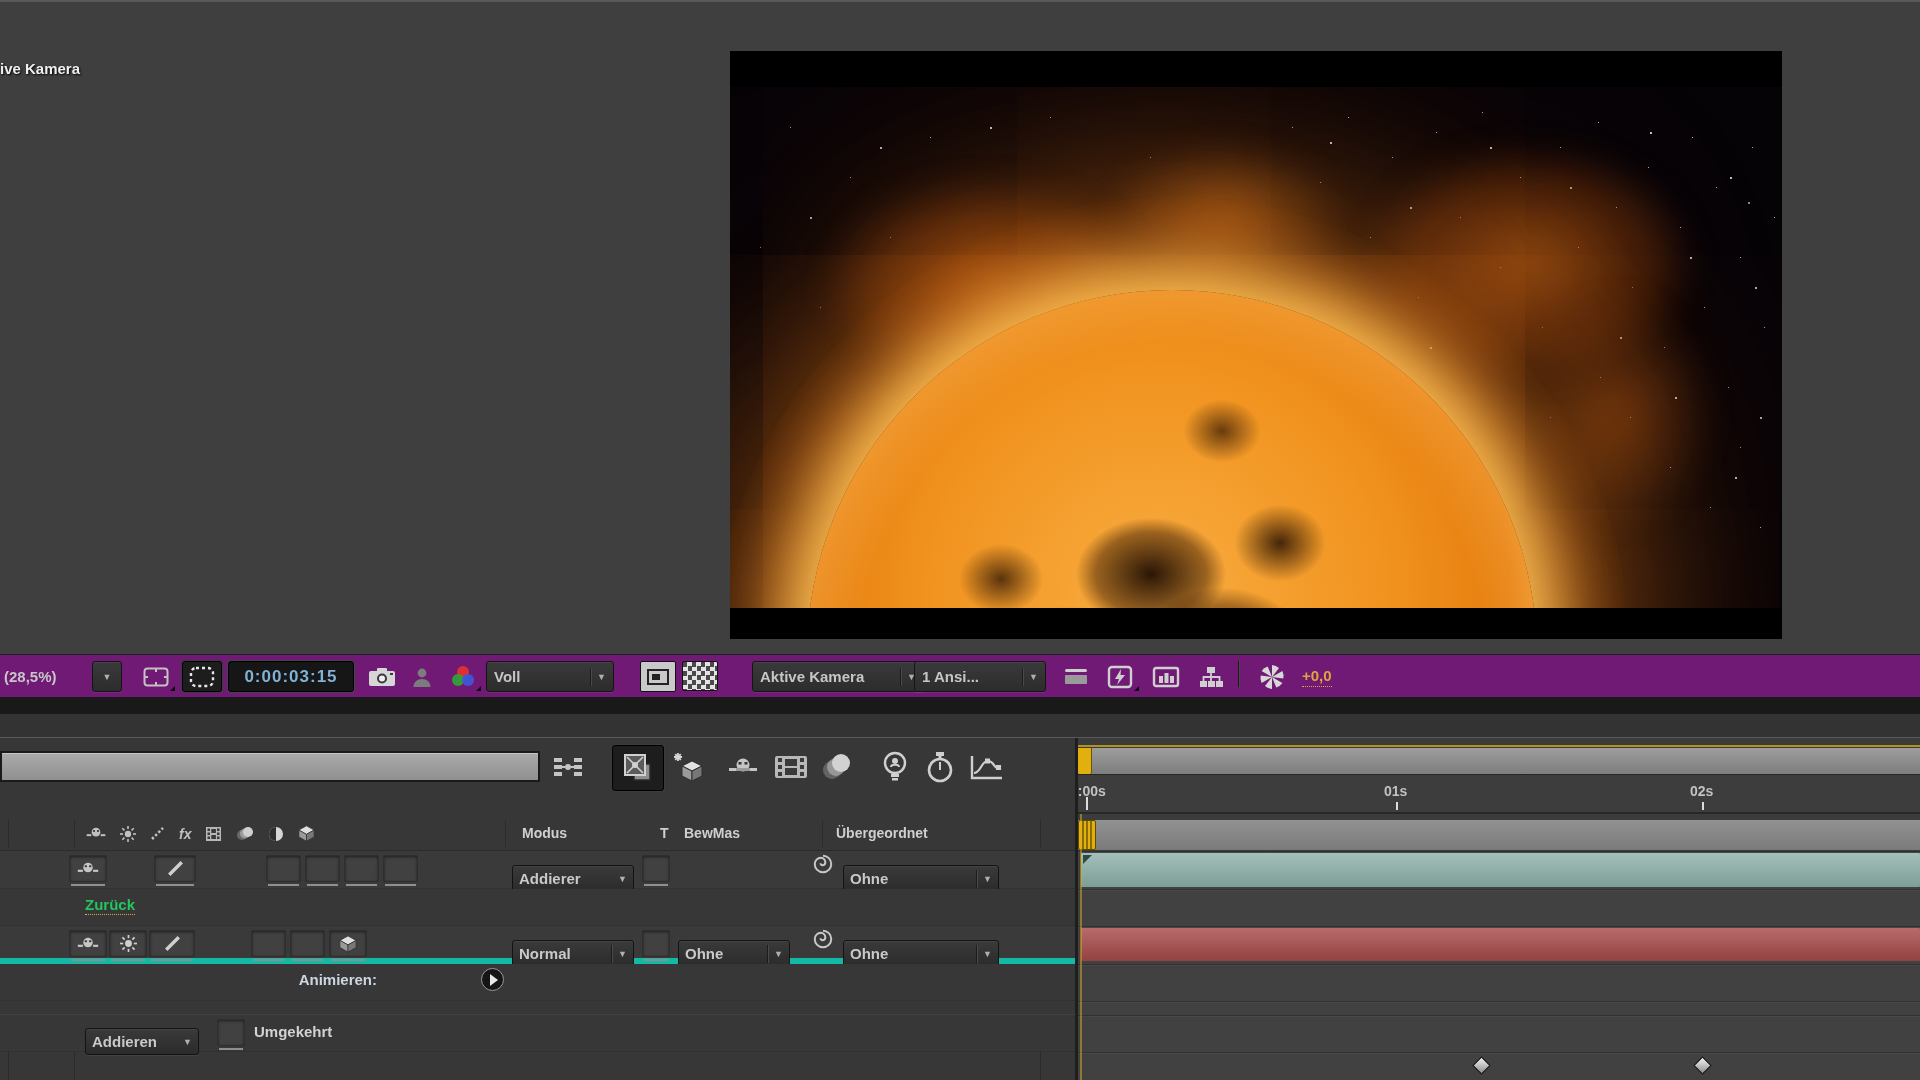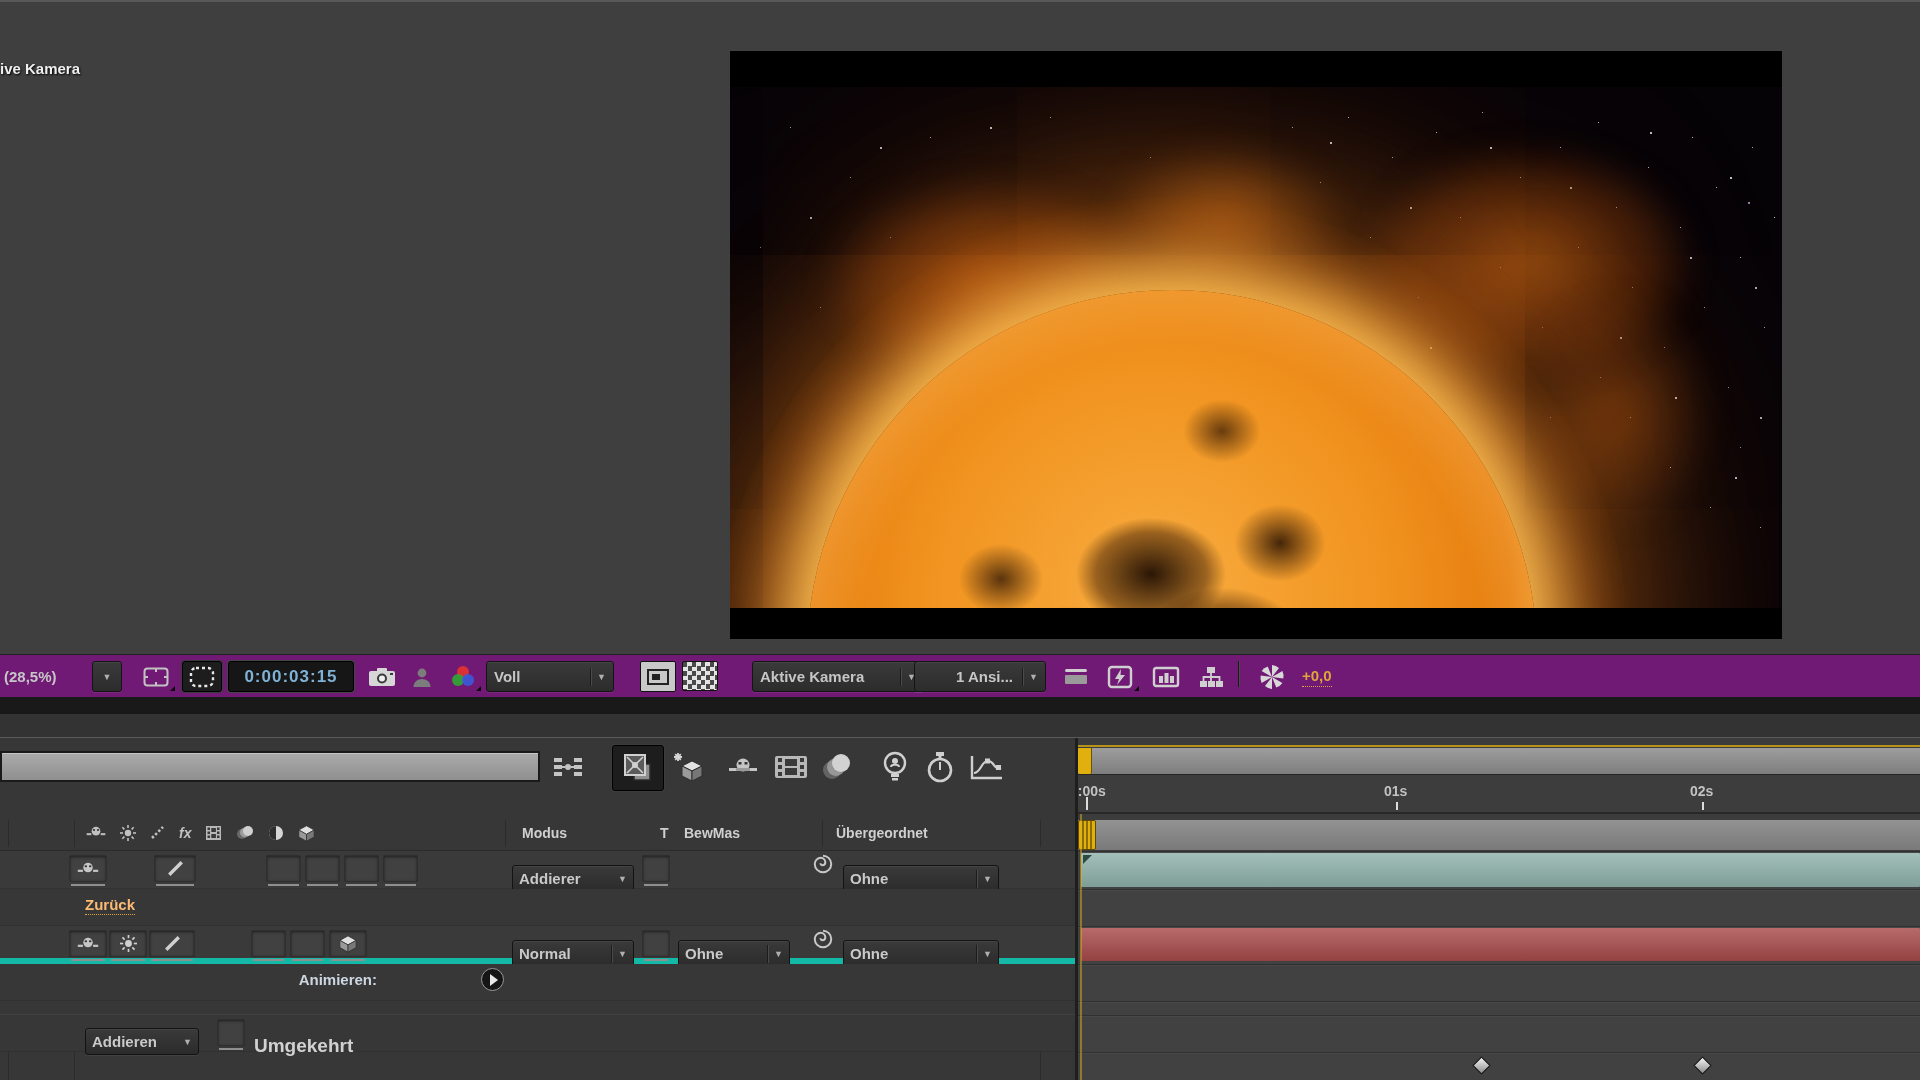--- a/index.html
+++ b/index.html
@@ -86,31 +86,31 @@
   #tl-right{position:absolute;left:1078px;top:0;width:842px;height:343px;background:#3c3c3c;overflow:hidden;}
 
   #search-bar{left:0;top:13px;width:540px;height:31px;background:linear-gradient(#ababab,#8f8f8f);
               border:2px solid #1a1a1a;box-shadow:inset 0 1px 0 #c4c4c4;box-sizing:border-box;}
   .ttbtn{position:absolute;top:9px;height:40px;display:flex;align-items:center;justify-content:center;}
 
   
   #col-header{left:0;top:78px;width:1075px;height:35px;border-bottom:1px solid #2b2b2b;background:#373737;box-sizing:border-box;}
   .vline{position:absolute;width:1px;background:#2b2b2b;}
   .hlabel{position:absolute;top:9px;font-size:14px;color:#cfcfcf;}
-  .swh{position:absolute;top:9px;display:flex;gap:14px;align-items:flex-start;}
+  .swh{position:absolute;top:9px;display:flex;gap:14px;align-items:center;}
   .row{position:absolute;left:0;width:1075px;box-sizing:border-box;}
   .cell{position:absolute;height:25px;background:#414141;box-shadow:inset 0 1px 3px rgba(0,0,0,.55),0 0 0 1px #2e2e2e;
         border-radius:1px;display:flex;align-items:center;justify-content:center;}
   .cell::after{content:"";position:absolute;left:1px;right:1px;bottom:-5px;height:2px;background:#8f8f8f;}
   .rowdd{position:absolute;height:27px;background:linear-gradient(#3a3a3a,#2b2b2b);border:1px solid #131313;
          border-radius:3px;box-shadow:0 1px 0 rgba(255,255,255,.06),inset 0 1px 0 rgba(255,255,255,.05);
          display:flex;align-items:center;gap:6px;padding:0 6px;font-size:15px;color:#c9c9c9;
          box-sizing:border-box;overflow:hidden;white-space:nowrap;margin-top:9px;}
   .rowdd .lbl{overflow:hidden;text-overflow:clip;flex:1;}
-  .orange-link{color:#fdba74;border-bottom:1px dotted #dfa43b;padding-bottom:1px;font-size:15px;}
+  .orange-link{color:#22c55e;border-bottom:1px dotted #dfa43b;padding-bottom:1px;font-size:15px;}
   .pick{position:absolute;top:2px;}
 
   
   #yline{left:0;top:7px;width:842px;height:2px;background:rgba(202,162,20,.85);}
   #navigator{left:0;top:10px;width:842px;height:27px;background:linear-gradient(#9d9d9d,#7e7e7e);border-bottom:1px solid #262626;box-sizing:border-box;}
   #nav-marker{position:absolute;left:0;top:0;width:13px;height:26px;background:#e2b00e;border-right:1px solid #6b5200;border-radius:0 0 2px 2px;}
   #ruler{left:0;top:37px;width:842px;height:39px;background:#3d3d3d;border-bottom:2px solid #282828;box-sizing:border-box;}
   .tick-label{position:absolute;top:8px;font-size:14px;color:#c2c2c2;}
   .tickmark{position:absolute;top:27px;width:2px;height:8px;background:#dcdcdc;}
   #workarea{left:0;top:82px;width:842px;height:30px;background:linear-gradient(#929292,#7a7a7a);}
@@ -209,21 +209,21 @@
     </div>
     <div class="vt" style="left:682px;width:36px;height:30px;border:1px solid #111;border-radius:2px;background:repeating-conic-gradient(#e4e4e4 0% 25%,#4a4a4a 0% 50%);background-size:9px 9px;">
       <span></span>
     </div>
     <div class="vt ddbox" style="left:752px;width:172px;">
       <span class="lbl" style="flex:1;">Aktive Kamera</span>
       <span class="dd-sep"></span>
       <span class="dd-arrow">▼</span>
     </div>
     <div class="vt ddbox" style="left:914px;width:132px;">
-      <span class="lbl" style="flex:1;margin-left:34px;">1 Ansi...</span>
+      <span class="lbl" style="flex:1;">1 Ansi...</span>
       <span class="dd-sep"></span>
       <span class="dd-arrow">▼</span>
     </div>
     <div class="vt" style="left:1058px;width:36px;">
       <svg class="ico" width="26" height="20" viewBox="0 0 26 20">
           <rect x="2" y="2" width="22" height="3" rx="1.5" fill="#cfcfcf"></rect>
           <rect x="2" y="8" width="22" height="9" rx="1" fill="#9a9a9a"></rect>
         </svg>
     </div>
     <div class="vt flyout" style="left:1100px;width:40px;">
@@ -546,21 +546,21 @@
       </div>
 
       <div class="row" style="top:263px;height:14px;background:#373737;border-bottom:1px solid #404040;"></div>
 
       <div class="row" style="top:277px;height:37px;background:#373737;border-bottom:1px solid #313131;">
         <div class="rowdd" style="left:85px;top:4px;width:114px;">
           <span class="lbl">Addieren</span>
           <span class="dd-arrow">▼</span>
         </div>
         <div class="cell" style="left:218px;top:5px;width:26px;"></div>
-        <span class="abs" style="left:254px;top:20px;font-size:19px;color:#d2d2d2;">Umgekehrt</span>
+        <span class="abs" style="left:254px;top:8px;font-size:15px;color:#d2d2d2;">Umgekehrt</span>
       </div>
 
     </div>
 
     <div id="tl-split"></div>
 
     <div id="tl-right">
       <div class="abs" id="yline"></div>
       <div class="abs" id="navigator">
         <div id="nav-marker"></div>

